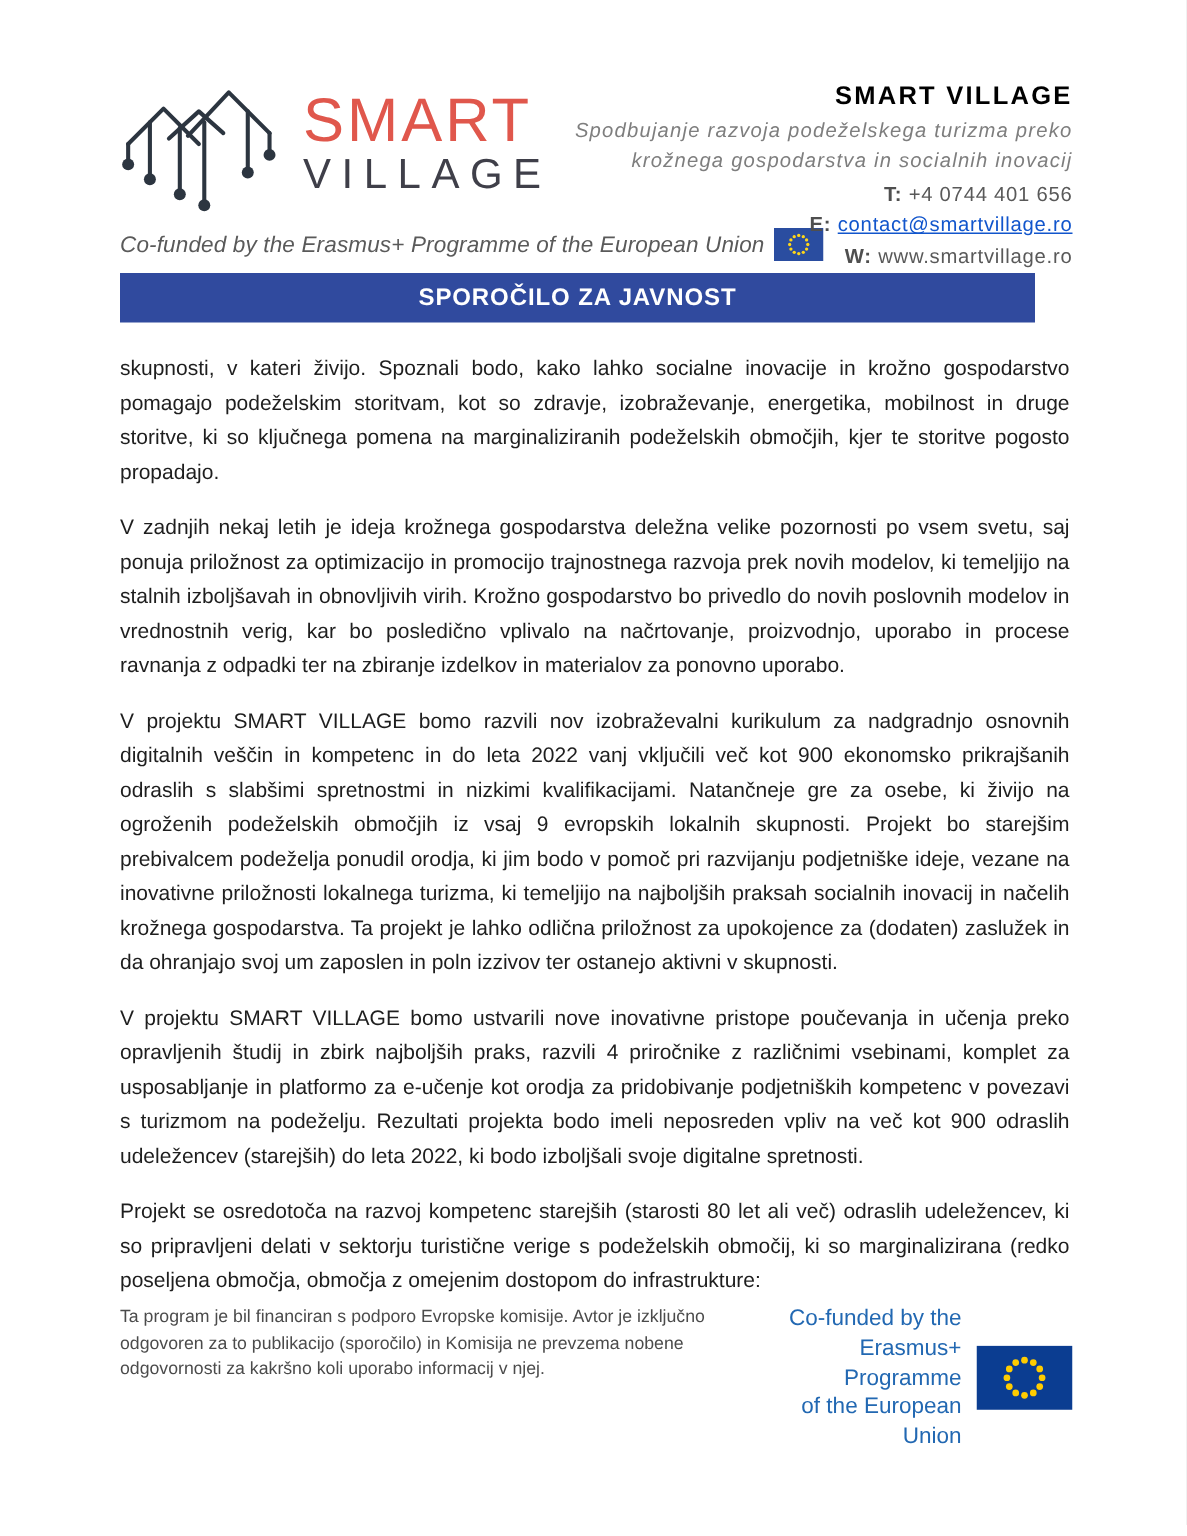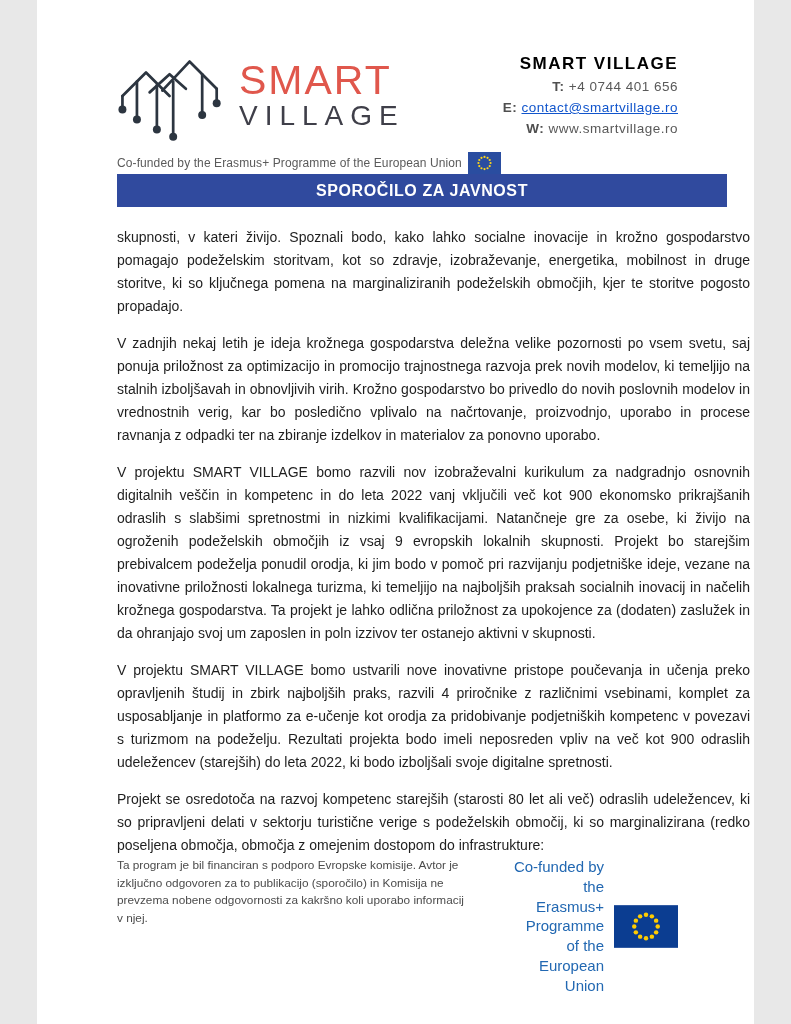--- a/index.html
+++ b/index.html
@@ -1,21 +1,21 @@
 <!DOCTYPE html>
 <html lang="sl" style="--banner-blue: #304A9E; --logo-red: #E0574C; --logo-dark: #3F3F49; --footer-blue: #2268B2; --eu-flag-blue: #0B3D91; --eu-star-yellow: #FFCC00; --link-blue: #1155CC;"><head>
 <meta charset="utf-8">
 <style>
   * { margin: 0; padding: 0; box-sizing: border-box; }
   html, body { background: #e8e8e8; }
   body { font-family: "Liberation Sans", sans-serif; }
 
   .page {
     position: relative;
-    width: 717px; height: 1024px;
+    width: 791px; height: 1024px;
     margin: 0 auto;
     background: #ffffff;
     padding: 46px 76px 30px 80px;
     display: flex; flex-direction: column;
     overflow: hidden;
   }
 
   
   .hdr { display: flex; align-items: flex-start; }
   .hdr-left { width: 300px; }
@@ -24,21 +24,21 @@
   .logo-text { margin-left: 6px; margin-top: 14px; }
   .logo-smart {
     font-size: 41px; line-height: 1; letter-spacing: 2px;
     color: var(--logo-red, #E0574C); font-weight: 400;
   }
   .logo-village {
     font-size: 28px; line-height: 1.08; letter-spacing: 7px;
     color: var(--logo-dark, #3F3F49); font-weight: 400;
   }
   .cofund-row { display: flex; align-items: center; margin-top: 8px; }
-  .cofund-note { font-size: 12px; color: #5a5a5a; letter-spacing: 0.1px; white-space: nowrap; }
+  .cofund-note { font-size: 15px; color: #5a5a5a; letter-spacing: 0.1px; white-space: nowrap; font-style: italic; }
   .euflag-sm { margin-left: 6px; flex: 0 0 auto; }
 
   .hdr-right { margin-left: auto; text-align: right; padding-top: 8px; }
   .contact-title {
     font-size: 17px; font-weight: 700; color: #000000; letter-spacing: 1.5px;
     margin-bottom: 3px;
   }
   .contact-tagline {
     font-style: italic; color: #7e7e7e; font-size: 13.5px;
     line-height: 1.5; letter-spacing: 0.8px;
@@ -129,20 +129,21 @@
               <circle cx="30" cy="9" r="2"></circle>
             <circle cx="35.5" cy="10.5" r="2"></circle>
               <circle cx="39.5" cy="14.5" r="2"></circle>
           </g>
         </svg>
       </div>
     </div>
 
     <div class="hdr-right">
       <div class="contact-title">SMART VILLAGE</div>
+      <div class="contact-tagline">Spodbujanje razvoja podeželskega turizma preko krožnega gospodarstva in socialnih inovacij</div>
       <div class="contact-line">
         <b>T:</b>
         <span>+4 0744 401 656</span>
       </div>
       <div class="contact-line">
         <b>E:</b>
         <a class="email-link">contact@smartvillage.ro</a>
       </div>
       <div class="contact-line">
         <b>W:</b>

